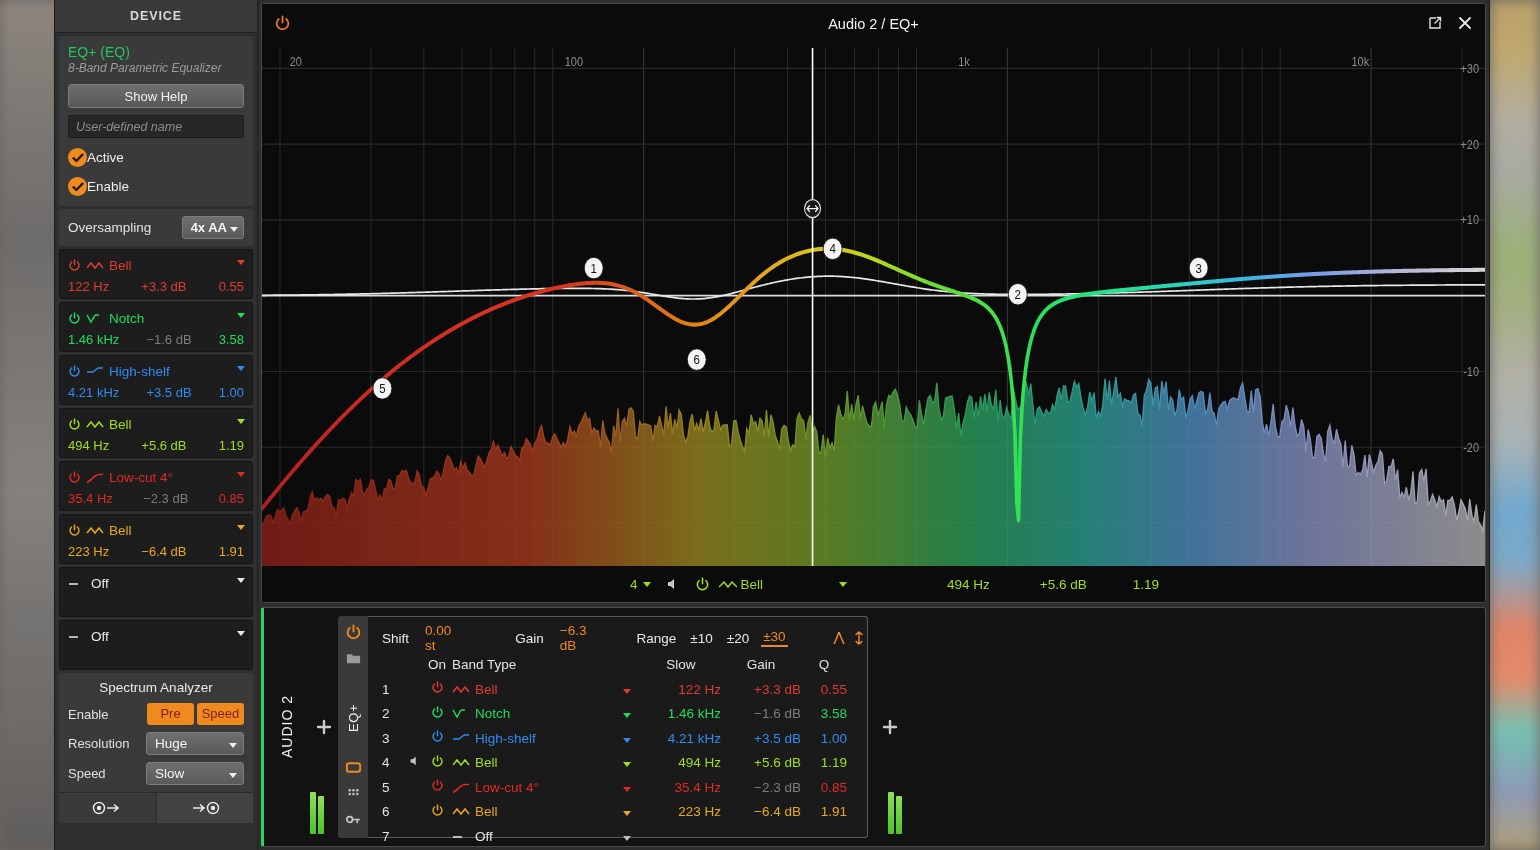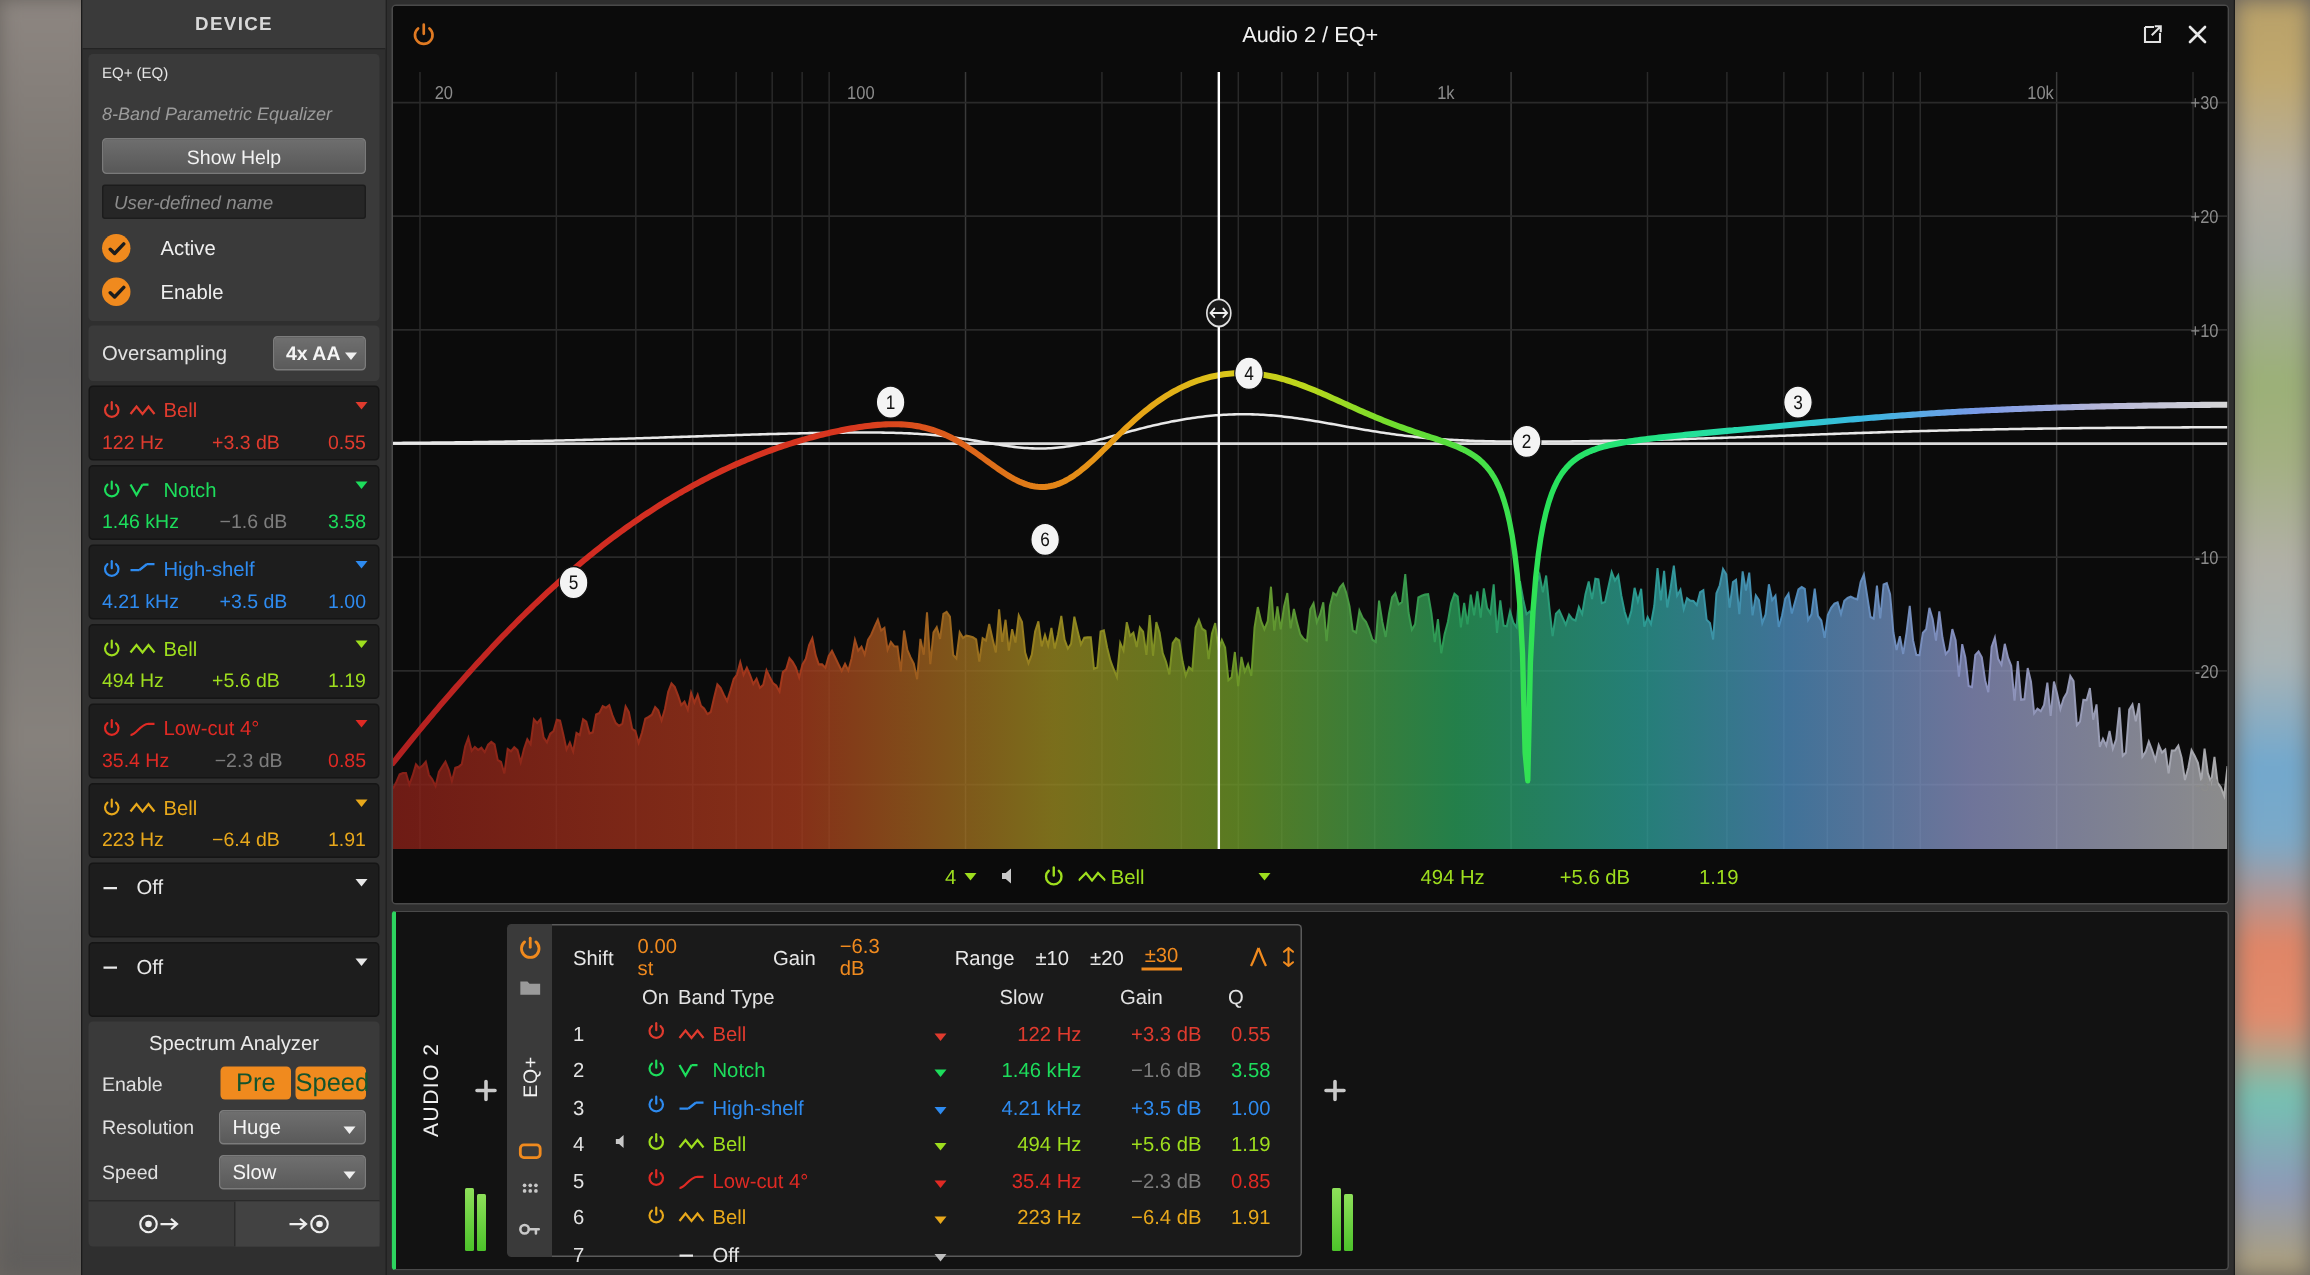--- a/index.html
+++ b/index.html
@@ -45,34 +45,34 @@
     border-right: 1px solid #212121;
   }
   .device-header {
     height: 33px; line-height: 33px; text-align: center;
     color: #d8d8d8; font-size: 12.5px; font-weight: bold; letter-spacing: .9px;
     background: #3a3a3a; border-bottom: 1px solid #232323;
   }
   .panel {
     background: #3a3a3a; margin: 3px 4px; border-radius: 3px; padding: 8px 9px 10px 9px;
   }
-  .dev-title { color: #e5e5e5; font-size: 10px; margin-bottom: 14px; }
+  .dev-title { color: #22c55e; font-size: 14px; margin-bottom: 1px; }
   .dev-sub { color: #9b9b9b; font-size: 12px; font-style: italic; margin-bottom: 9px; }
   .btn-help {
     display: block; width: 100%; height: 24px; line-height: 24px; text-align: center;
     background: linear-gradient(180deg,#6e6e6e,#585858);
     border: 1px solid #7a7a7a; border-radius: 3px;
     color: #f2f2f2; font-size: 13px; cursor: pointer;
   }
   .name-field {
     margin-top: 7px; height: 23px; line-height: 23px; padding: 0 7px;
     background: #262626; border: 1px solid #1c1c1c; border-radius: 2px;
     color: #8c8c8c; font-size: 12.5px; font-style: italic;
   }
-  .chkrow { display: flex; align-items: center; gap: 20px; margin-top: 10px; }
+  .chkrow { display: flex; align-items: center; gap: 0; margin-top: 10px; }
   .chkrow:first-of-type { margin-top: 12px; }
   .chkbox {
     width: 19px; height: 19px; border-radius: 50%; background: #f08a1e;
     display: flex; align-items: center; justify-content: center; flex: none;
   }
   .chkbox svg { width: 12px; height: 12px; display: block; }
   .chklabel { color: #efefef; font-size: 13.5px; }
 
   .os-row { display: flex; align-items: center; justify-content: space-between; }
   .os-label { color: #e2e2e2; font-size: 13.5px; }
@@ -106,21 +106,21 @@
   }
   .bs-vals { display: flex; justify-content: space-between; font-size: 13px; margin-top: 4px; }
   .bs-vals .gainoff { color: #7d7d7d; }
 
   .spec-panel { background: #3a3a3a; margin: 3px 4px; border-radius: 3px; padding: 7px 9px 0 9px; }
   .spec-title { text-align: center; color: #eaeaea; font-size: 13.5px; margin-bottom: 8px; }
   .spec-row { display: flex; align-items: center; justify-content: space-between; margin-bottom: 7px; }
   .spec-label { color: #e0e0e0; font-size: 13px; }
   .pp-wrap { display: flex; gap: 3px; }
   .pp-btn {
-    background: #f08a1e; border-radius: 3px; color: #14532d; font-size: 17px;
+    background: #f08a1e; border-radius: 3px; color: #7f1d1d; font-size: 13px;
     width: 47px; height: 22px; line-height: 22px; text-align: center; cursor: pointer;
   }
   .sel-box {
     background: linear-gradient(180deg,#6f6f6f,#5a5a5a); border: 1px solid #7c7c7c;
     border-radius: 3px; color: #f5f5f5; font-size: 13.5px;
     width: 98px; height: 23px; line-height: 21px; padding: 0 8px; position: relative; cursor: pointer;
   }
   .sel-box::after {
     content: ""; position: absolute; right: 6px; top: 10px;
     border-left: 4px solid transparent; border-right: 4px solid transparent;

